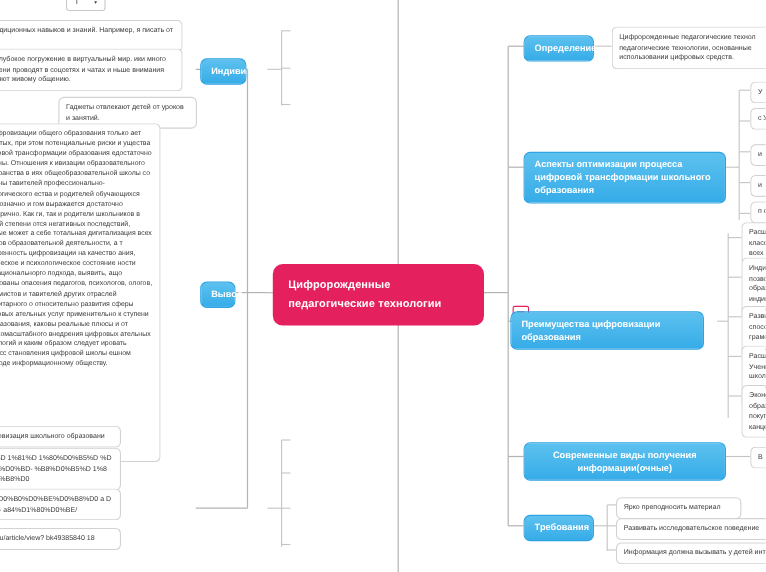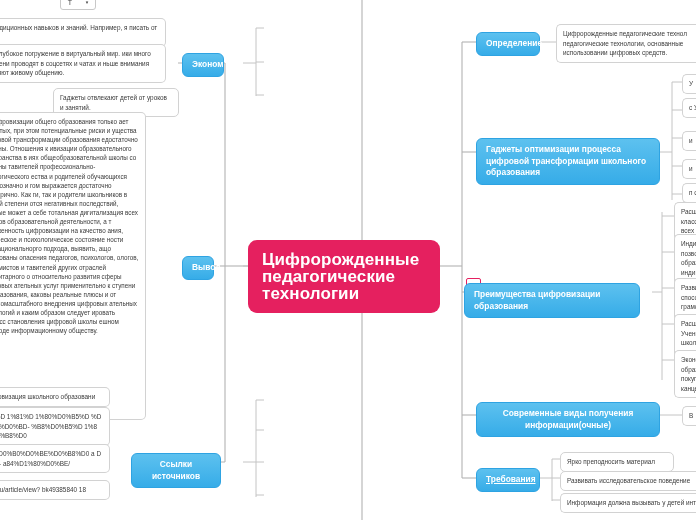--- a/index.html
+++ b/index.html
@@ -31,21 +31,21 @@
   .node {
     position: absolute;
     box-sizing: border-box;
   }
   
   .root {
     background: #e5205f;
     color: #ffffff;
     border-radius: 9px;
     font-weight: bold;
-    font-size: 17px;
+    font-size: 10px;
     line-height: 17px;
     padding: 11px 14px;
     letter-spacing: 0.1px;
   }
   .root-handle {
     position: absolute;
     width: 13px;
     height: 15px;
     border: 1px solid #e5205f;
     border-radius: 2px;
@@ -176,44 +176,41 @@
   <div class="node root" style="left:248px; top:240px; width:192px;">
     <span>Цифророжденные педагогические технологии</span>
   </div>
   <div class="root-handle" style="left:466px; top:278px;">
     <i></i>
       <i></i>
       <i></i>
   </div>
 
   <div class="node blue center-text" style="left:182px; top:53px; width:42px;">
-    <span>Эконом</span>
+    <span>Индиви</span>
   </div>
 
   <div class="node leaf clip-left" style="left:-22px; top:18px; width:188px;">
     <p>я традиционных навыков и знаний. Например, я писать от руки.</p>
   </div>
   <div class="node leaf clip-left" style="left:-22px; top:44px; width:188px;">
     <p>ком глубокое погружение в виртуальный мир. ики много времени проводят в соцсетях и чатах и ньше внимания уделяют живому общению.</p>
   </div>
   <div class="node leaf" style="left:53px; top:88px; width:126px;">
     <p>Гаджеты отвлекают детей от уроков и занятий.</p>
   </div>
 
   <div class="node blue center-text" style="left:182px; top:256px; width:32px;">
     <span>Вывод</span>
   </div>
 
   <div class="node leaf big clip-left" style="left:-24px; top:112px; width:170px; height:308px; overflow:hidden;">
     <p>сс цифровизации общего образования только ает оборотых, при этом потенциальные риски и ущества цифровой трансформации образования едостаточно изучены. Отношения к ивизации образовательного пространства в иях общеобразовательной школы со стороны тавителей профессионально-педагогического ества и родителей обучающихся неоднозначно и гом выражается достаточно категорично. Как ги, так и родители школьников в равной степени отся негативных последствий, которые может а себе тотальная дигитализация всех онентов образовательной деятельности, а т выраженность цифровизации на качество ания, физическое и психологическое состояние ности межнациональнорго подхода, выявить, ащо обоснованы опасения педагогов, психологов, ологов, экономистов и тавителей других отраслей гуманитарного о относительно развития сферы цифровых ательных услуг применительно к ступени го образования, каковы реальные плюсы и от широкомасштабного внедрения цифровых ательных технологий и каким образом следует ировать процесс становления цифровой школы ешном переходе информационному обществу.</p>
   </div>
 
-  <div class="node blue center-text" style="left:131px; top:453px; width:90px;">
-    <span>Ссылки источников</span>
-  </div>
 
   <div class="node leaf mono clip-left" style="left:-24px; top:387px; width:134px;">
     <p>цифровизация школьного образовани</p>
   </div>
   <div class="node leaf mono clip-left" style="left:-24px; top:407px; width:134px;">
     <p>n.ru/%D 1%81%D 1%80%D0%B5%D %D0%B2%D0%BD- %B8%D0%B5%D 1%86%D0%B8%D0</p>
   </div>
   <div class="node leaf mono clip-left" style="left:-24px; top:444px; width:134px;">
     <p>a85%D0%B0%D0%BE%D0%B8%D0 a D0%B3- a84%D1%80%D0%BE/</p>
   </div>
@@ -222,21 +219,21 @@
   </div>
 
   <div class="node blue center-text" style="left:476px; top:32px; width:64px;">
     <span>Определение</span>
   </div>
   <div class="node leaf clip-right" style="left:556px; top:24px; width:160px;">
     <p>Цифророжденные педагогические технол педагогические технологии, основанные использовании цифровых средств.</p>
   </div>
 
   <div class="node blue" style="left:476px; top:138px; width:184px;">
-    <span>Гаджеты оптимизации процесса цифровой трансформации школьного образования</span>
+    <span>Аспекты оптимизации процесса цифровой трансформации школьного образования</span>
   </div>
   <div class="node leaf clip-right" style="left:682px; top:74px; width:30px;">
     <p>У</p>
   </div>
   <div class="node leaf clip-right" style="left:682px; top:98px; width:30px;">
     <p>с У</p>
   </div>
   <div class="node leaf clip-right" style="left:682px; top:131px; width:30px;">
     <p>и</p>
   </div>
@@ -266,21 +263,21 @@
     <p>Эконом образов покупк канцел</p>
   </div>
 
   <div class="node blue" style="left:476px; top:402px; width:184px;text-align:center;">
     <span>Современные виды получения информации(очные)</span>
   </div>
   <div class="node leaf clip-right" style="left:682px; top:406px; width:30px;">
     <p>В</p>
   </div>
 
-  <div class="node blue center-text" style="left:476px; top:468px; width:64px;text-decoration:underline;">
+  <div class="node blue center-text" style="left:476px; top:468px; width:64px;">
     <span>Требования</span>
   </div>
   <div class="node leaf" style="left:560px; top:452px; width:114px;">
     <p>Ярко преподносить материал</p>
   </div>
   <div class="node leaf" style="left:560px; top:471px; width:142px;">
     <p>Развивать исследовательское поведение</p>
   </div>
   <div class="node leaf clip-right" style="left:560px; top:493px; width:150px;">
     <p>Информация должна вызывать у детей инт</p>

